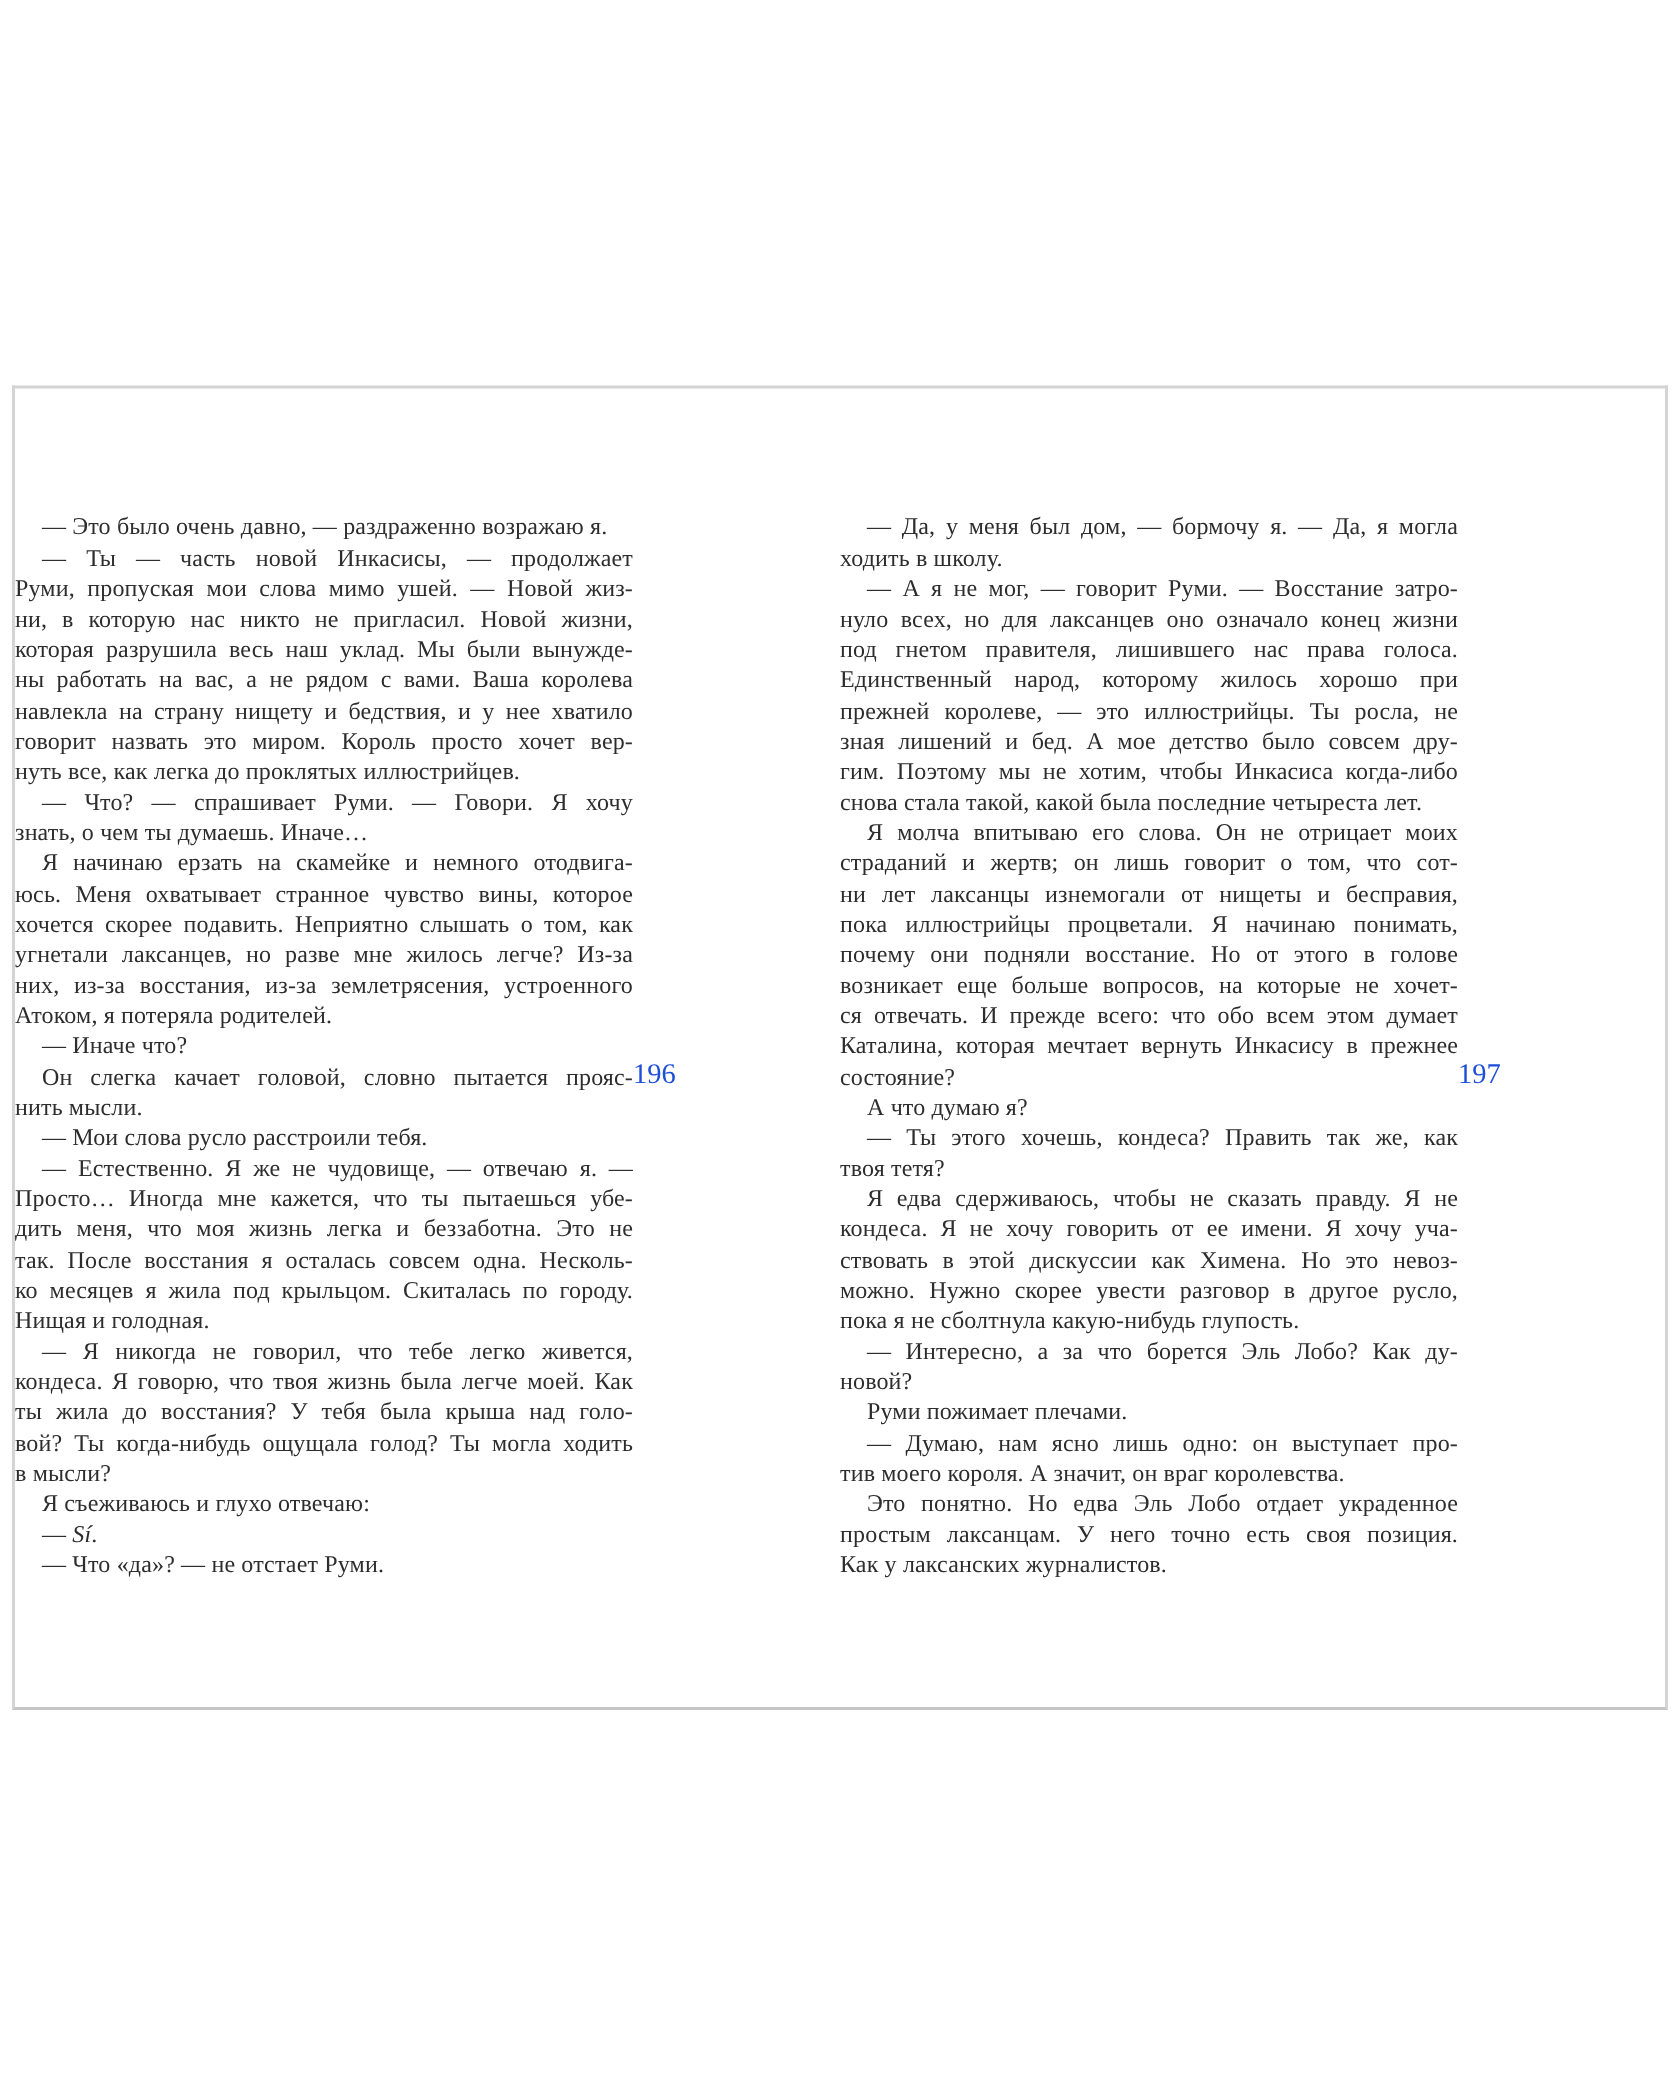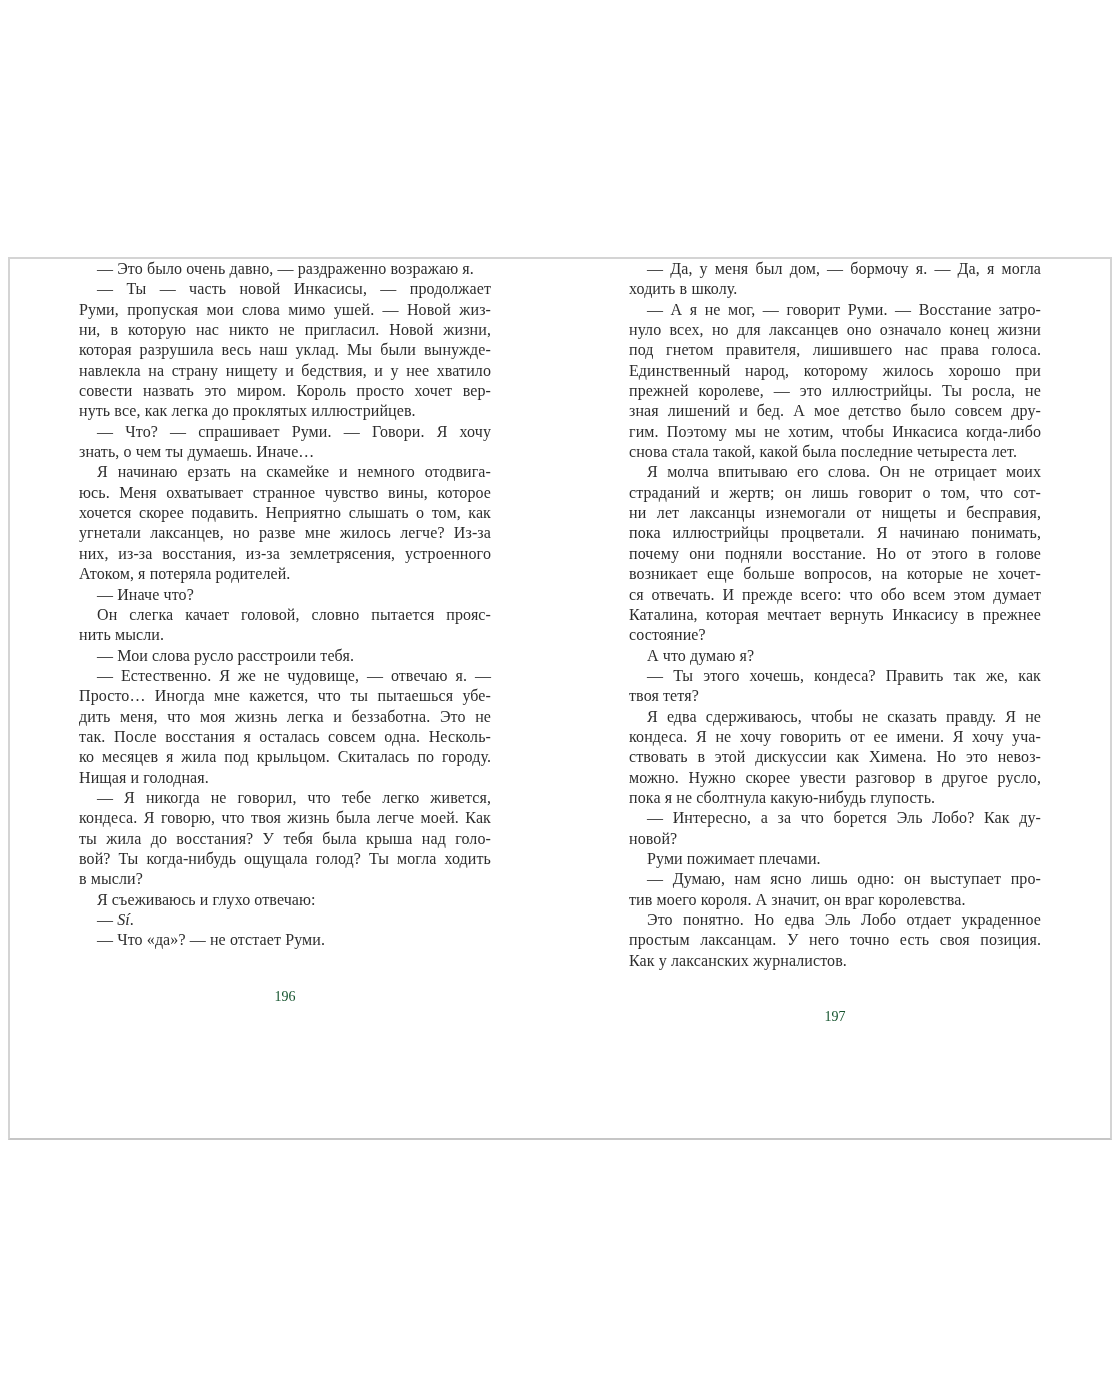--- a/index.html
+++ b/index.html
@@ -25,21 +25,21 @@
     background: #ffffff;
     border: 2px solid #d4d4d4;
     border-bottom-color: #c6c6c6;
     display: flex;
     flex-direction: row;
   }
   .page {
     width: 50%;
     box-sizing: border-box;
     display: flex;
-    flex-direction: column;
+    flex-direction: row;
     align-items: center;
   }
   .text-column {
     width: 412px;
     font-size: 16px;
     line-height: 20.35px;
     color: #2d2d2d;
     letter-spacing: 0.1px;
   }
   .para { margin: 0; padding: 0; }
@@ -51,44 +51,45 @@
   }
   .line.last {
     text-align-last: left;
     -moz-text-align-last: left;
   }
   .line.indent {
     text-indent: 18px;
   }
   .page-number {
     margin-top: 37px;
-    font-size: 14px;
+    font-size: 19px;
     line-height: 18px;
-    color: #14532d;
+    color: #1d4ed8;
     text-align: center;
   }
 </style>
 </head>
 <body>
 
 <div class="canvas">
   <div class="spread">
 
     <section class="page">
       <div class="text-column">
           <div class="para">
             <div class="line indent last">— Это было очень давно, — раздраженно возражаю я.</div>
           </div>
           <div class="para">
             <div class="line indent">— Ты — часть новой Инкасисы, — продолжает</div>
             <div class="line">Руми, пропуская мои слова мимо ушей. — Новой жиз-</div>
             <div class="line">ни, в которую нас никто не пригласил. Новой жизни,</div>
             <div class="line">которая разрушила весь наш уклад. Мы были вынужде-</div>
+            <div class="line">ны работать на вас, а не рядом с вами. Ваша королева</div>
             <div class="line">навлекла на страну нищету и бедствия, и у нее хватило</div>
-            <div class="line">совести назвать это миром. Король просто хочет вер-</div>
+            <div class="line">говорит назвать это миром. Король просто хочет вер-</div>
             <div class="line last">нуть все, как легка до проклятых иллюстрийцев.</div>
           </div>
           <div class="para">
             <div class="line indent">— Что? — спрашивает Руми. — Говори. Я хочу</div>
             <div class="line last">знать, о чем ты думаешь. Иначе…</div>
           </div>
           <div class="para">
             <div class="line indent">Я начинаю ерзать на скамейке и немного отодвига-</div>
             <div class="line">юсь. Меня охватывает странное чувство вины, которое</div>
             <div class="line">хочется скорее подавить. Неприятно слышать о том, как</div>

